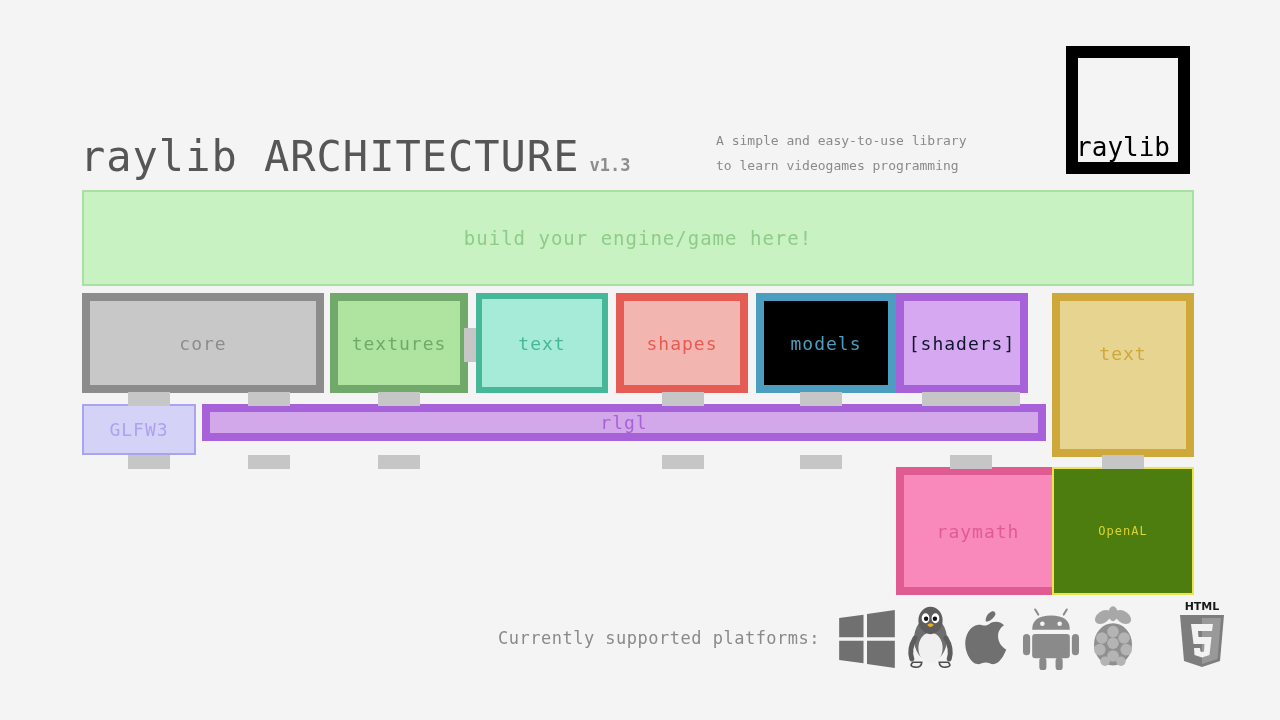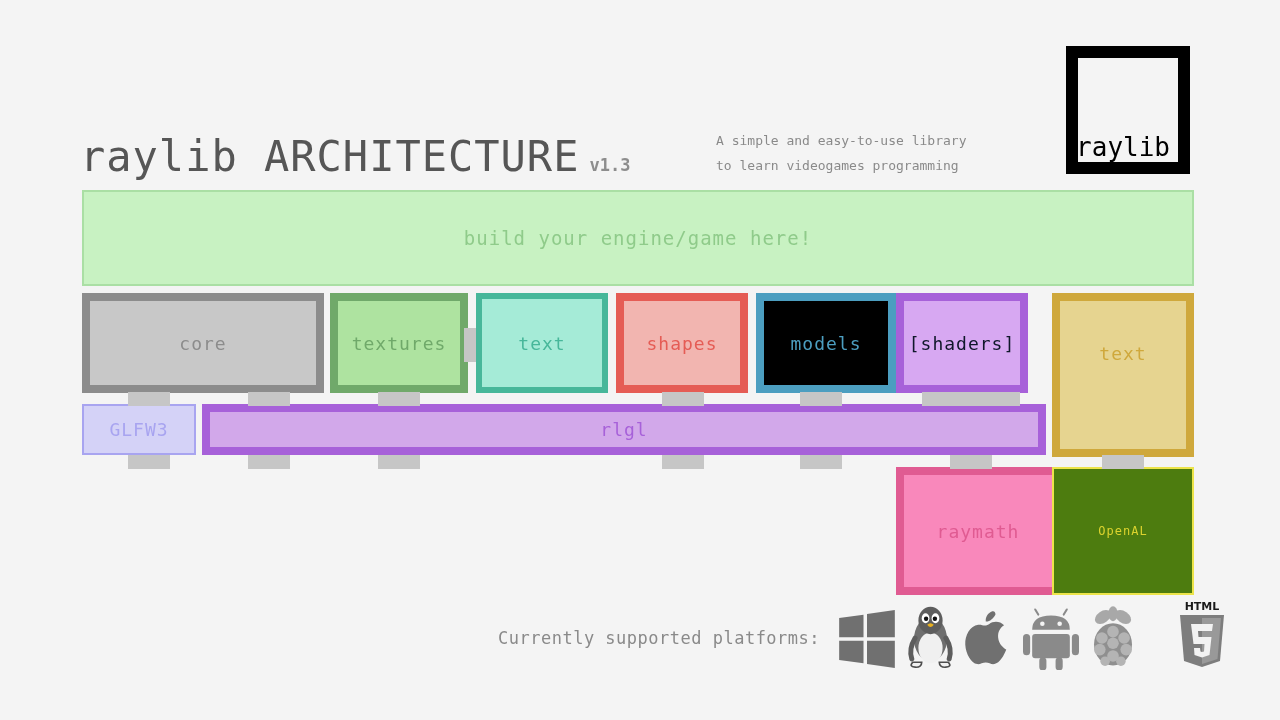--- a/index.html
+++ b/index.html
@@ -91,21 +91,21 @@
   <div class="box" id="mod-5" style="left: 896px; top: 293px; width: 132px; height: 100px; background: rgb(215, 168, 242); border: 8px solid rgb(167, 97, 217); color: #0f172a; font-size: 18px;">
     <span>[shaders]</span>
     </div>
   <div class="box" id="mod-6" style="left: 1052px; top: 293px; width: 142px; height: 164px; background: rgb(230, 212, 144); border: 8px solid rgb(207, 168, 60); color: rgb(207, 168, 60); font-size: 18px; align-items: flex-start; padding-top: 42px;">
     <span>text</span>
     </div>
 
   <div class="box" id="back-0" style="left: 82px; top: 404px; width: 114px; height: 51px; background: rgb(212, 210, 247); border: 2px solid rgb(168, 164, 240); color: rgb(168, 164, 240); font-size: 18px;">
     <span>GLFW3</span>
     </div>
-  <div class="box" id="back-1" style="left: 202px; top: 404px; width: 844px; height: 51px; background: rgb(210, 168, 234); border: 8px solid rgb(167, 97, 217); color: rgb(167, 97, 217); font-size: 18px;">
+  <div class="box" id="back-1" style="left: 202px; top: 404px; width: 844px; height: 37px; background: rgb(210, 168, 234); border: 8px solid rgb(167, 97, 217); color: rgb(167, 97, 217); font-size: 18px;">
     <span>rlgl</span>
     </div>
 
   <div class="box" id="plib-1" style="left: 896px; top: 467px; width: 164px; height: 128px; background: rgb(249, 136, 187); border: 8px solid rgb(224, 91, 146); color: rgb(224, 91, 146); font-size: 18px;">
     <span>raymath</span>
     </div>
   <div class="box" id="plib-2" style="left: 1052px; top: 467px; width: 142px; height: 128px; background: #4d7c0f; border: 2px solid rgb(236, 228, 74); color: rgb(220, 211, 46); font-size: 12px;">
     <span>OpenAL</span>
     </div>
 

